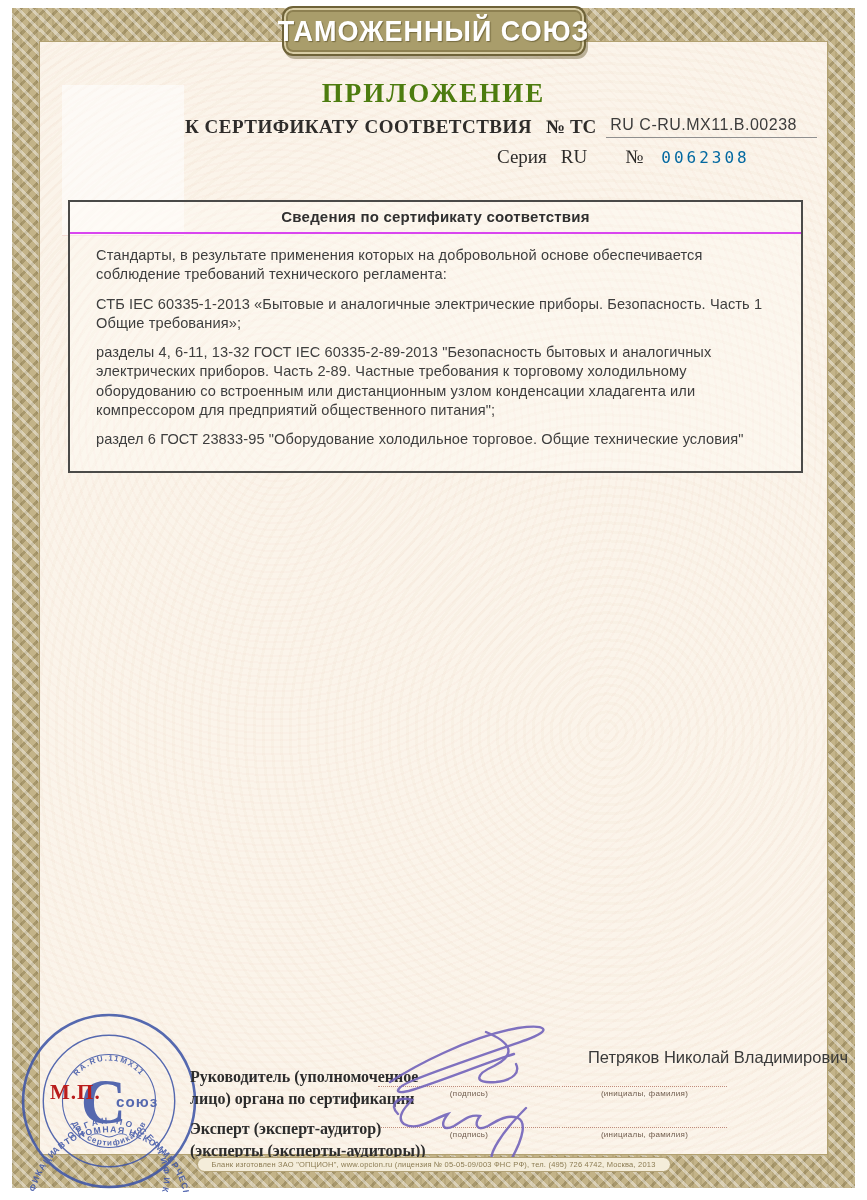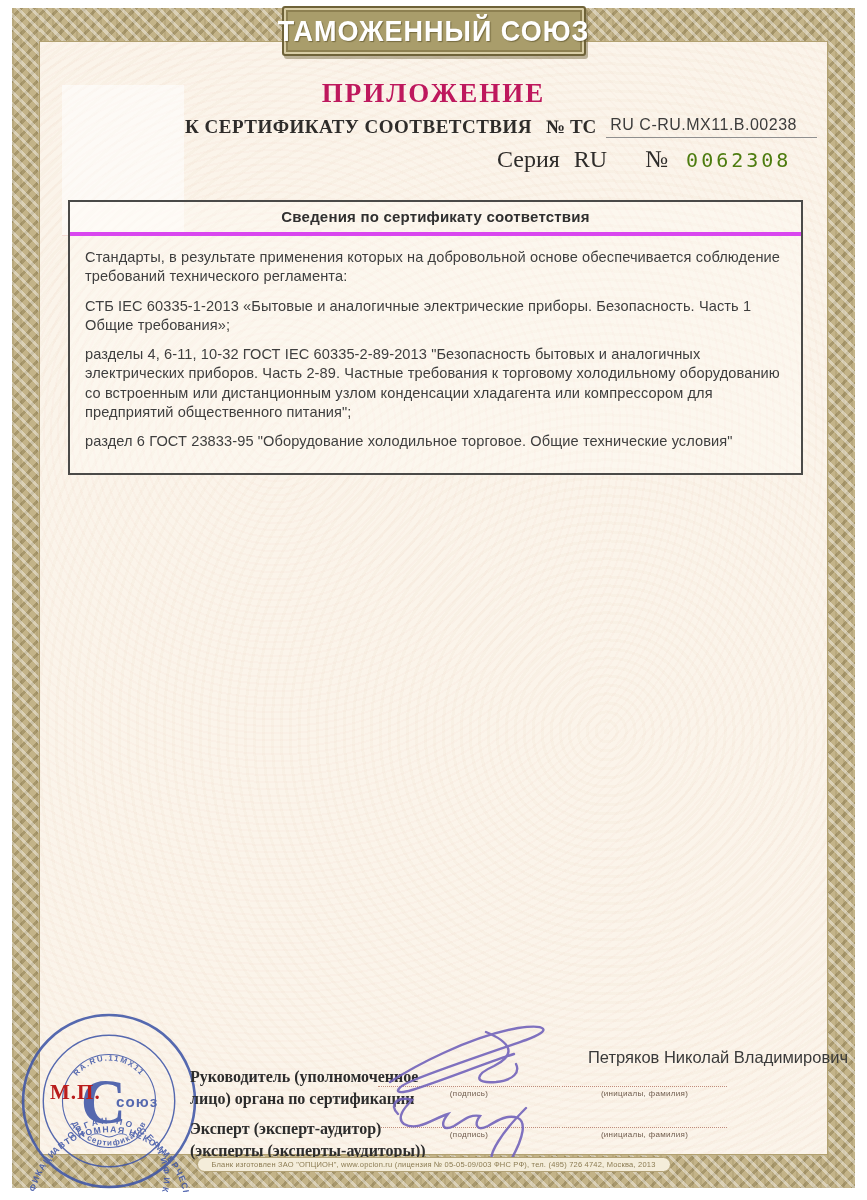--- a/index.html
+++ b/index.html
@@ -22,53 +22,53 @@
          background:#fbf4ea;outline:1px solid #b2a171;
          background-image:
            repeating-radial-gradient(circle at 30% 35%, rgba(228,150,140,.045) 0 2px, rgba(228,150,140,0) 2px 7px),
            repeating-radial-gradient(circle at 72% 62%, rgba(205,175,125,.05) 0 3px, rgba(205,175,125,0) 3px 9px);}
   .watermark-rect{position:absolute;left:62px;top:85px;width:122px;height:150px;
          background:rgba(255,255,255,.55);border-bottom:1px solid rgba(215,120,100,.22);}
 
   
   .plaque{position:absolute;left:50%;top:6px;transform:translateX(-50%);
           width:300px;height:46px;z-index:6;background:#a99d6b;
-          border:2px solid #6e6238;border-radius:3px;
+          border:2px solid #6e6238;border-radius:11px;
           box-shadow:2px 3px 0 rgba(110,98,56,.45), inset 0 0 0 2px #d8cda6, inset 0 0 0 4px #8d8051;
           display:flex;align-items:center;justify-content:center;}
   .plaque-text{color:#ffffff;font-weight:bold;font-size:27px;letter-spacing:1px;
           font-family:"Liberation Sans",sans-serif;transform:scaleY(1.08);
           text-shadow:1px 1px 1px rgba(90,80,40,.65);white-space:nowrap;}
 
   
   .doc-title{position:absolute;left:0;top:78px;width:867px;text-align:center;
           font-family:"Liberation Serif","DejaVu Serif",serif;font-weight:bold;
-          font-size:27px;letter-spacing:2px;color:#be185d;}
+          font-size:27px;letter-spacing:2px;color:#4d7c0f;}
   .cert-line{position:absolute;left:185px;top:116px;width:632px;display:flex;align-items:flex-end;}
   .cert-line .sub{font-family:"Liberation Serif",serif;font-weight:bold;font-size:19px;
           color:#2e2c2a;letter-spacing:.5px;white-space:nowrap;}
   .cert-line .nsign{font-family:"Liberation Serif",serif;font-weight:bold;font-size:19px;
           color:#2e2c2a;margin-left:14px;white-space:nowrap;}
   .cert-line .cnum{flex:1;margin-left:10px;border-bottom:1px solid #8f8f8f;
           font-size:16px;color:#3c3c3c;padding:0 0 3px 4px;letter-spacing:.5px;white-space:nowrap;}
   .series-line{position:absolute;left:497px;top:146px;display:flex;align-items:baseline;}
-  .series-line .w{font-family:"Liberation Serif",serif;font-size:24px;color:#2e2c2a;}
+  .series-line .w{font-family:"Liberation Serif",serif;font-size:19px;color:#2e2c2a;}
   .series-line .series-label{margin-right:14px;}
   .series-line .series-value{margin-right:38px;}
   .series-line .serial-sign{margin-right:18px;}
-  .serial-number{font-family:"DejaVu Sans Mono",monospace;font-size:20px;letter-spacing:3px;
-          color:#4d7c0f;}
+  .serial-number{font-family:"DejaVu Sans Mono",monospace;font-size:16px;letter-spacing:3px;
+          color:#0369a1;}
 
   
   .info-box{position:absolute;left:68px;top:200px;width:731px;border:2px solid #4a4a48;
           background:rgba(255,252,246,.35);}
   .info-box-header{text-align:center;font-weight:bold;font-size:15px;color:#2f2f2f;
-          padding:6px 4px 7px;border-bottom:4px solid #d946ef;letter-spacing:.2px;}
+          padding:6px 4px 7px;border-bottom:2px solid #d946ef;letter-spacing:.2px;}
   .info-box-body{padding:2px 14px 12px;}
-  .info-box-body p{font-size:14.6px;color:#3e3e3e;line-height:1.32;margin:10px 1px;letter-spacing:.1px;}
+  .info-box-body p{font-size:14.6px;color:#3e3e3e;line-height:1.32;margin:10px 12px;letter-spacing:.1px;}
 
   
   .stamp-svg{position:absolute;left:18px;top:1010px;width:182px;height:182px;opacity:.88;}
   .mp-label{position:absolute;left:50px;top:1080px;font-family:"Liberation Serif",serif;
           font-weight:bold;font-size:21px;color:#b91c1c;letter-spacing:1px;z-index:4;}
   .role{position:absolute;font-family:"Liberation Serif",serif;font-weight:bold;
           font-size:16px;color:#2c2c2c;line-height:1.35;z-index:4;}
   .role-1{left:190px;top:1066px;width:245px;}
   .role-2{left:190px;top:1118px;width:255px;}
   .rule{border-bottom:1px dotted #c08d7c;height:14px;}
@@ -117,21 +117,21 @@
     <span class="w series-value">RU</span>
     <span class="w serial-sign">№</span>
     <span class="serial-number">0062308</span>
   </div>
 
   <div class="info-box">
     <div class="info-box-header">Сведения по сертификату соответствия</div>
     <div class="info-box-body">
       <p>Стандарты, в результате применения которых на добровольной основе обеспечивается соблюдение требований технического регламента:</p>
       <p>СТБ IEC 60335-1-2013 «Бытовые и аналогичные электрические приборы. Безопасность. Часть 1 Общие требования»;</p>
-      <p>разделы 4, 6-11, 10-32 ГОСТ IEC 60335-2-89-2013 "Безопасность бытовых и аналогичных электрических приборов. Часть 2-89. Частные требования к торговому холодильному оборудованию со встроенным или дистанционным узлом конденсации хладагента или компрессором для предприятий общественного питания";</p>
+      <p>разделы 4, 6-11, 13-32 ГОСТ IEC 60335-2-89-2013 "Безопасность бытовых и аналогичных электрических приборов. Часть 2-89. Частные требования к торговому холодильному оборудованию со встроенным или дистанционным узлом конденсации хладагента или компрессором для предприятий общественного питания";</p>
       <p>раздел 6 ГОСТ 23833-95 "Оборудование холодильное торговое. Общие технические условия"</p>
     </div>
   </div>
 
   <svg class="stamp-svg" viewBox="0 0 180 180" xmlns="http://www.w3.org/2000/svg">
     <defs>
       <path id="outer-ring" d="M 37 143 A 75 75 0 1 1 36.95 143.05"></path>
       <path id="mid-ring" d="M 52 128 A 54 54 0 1 1 51.95 128.05"></path>
       <path id="code-arc" d="M 50 90 A 40 40 0 0 1 130 90"></path>
       <path id="bottom-arc" d="M 48 92 A 42 42 0 0 0 132 92"></path>

